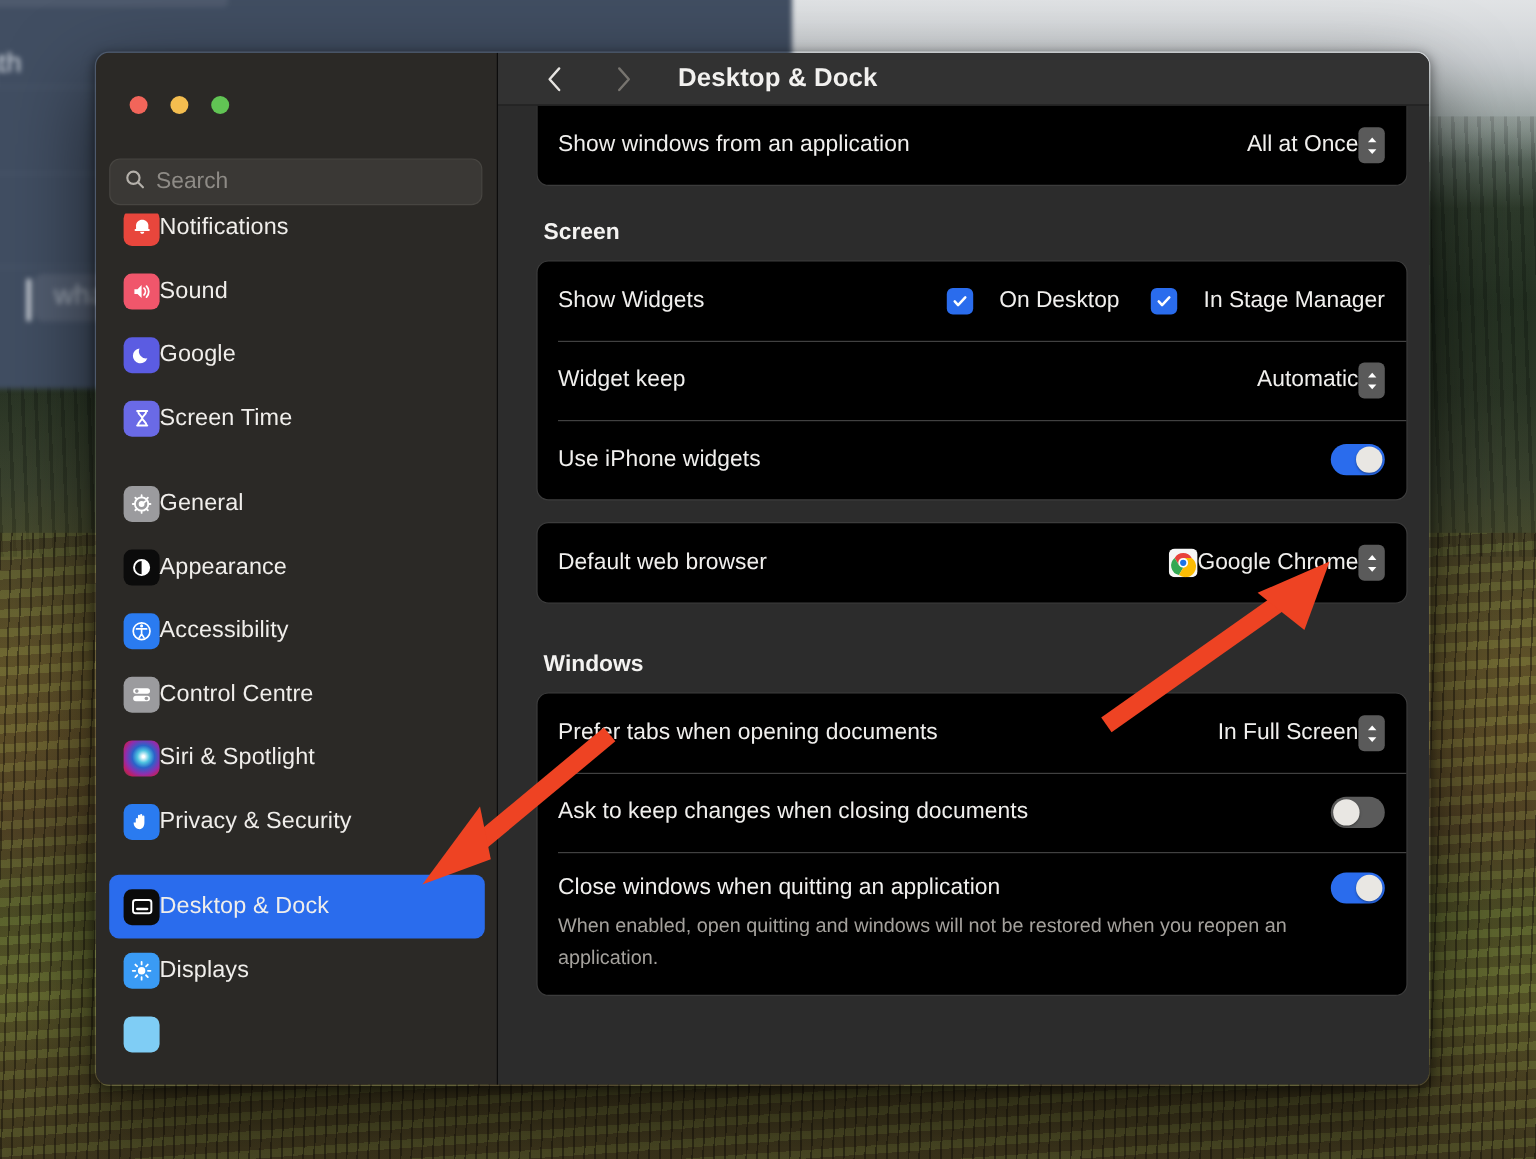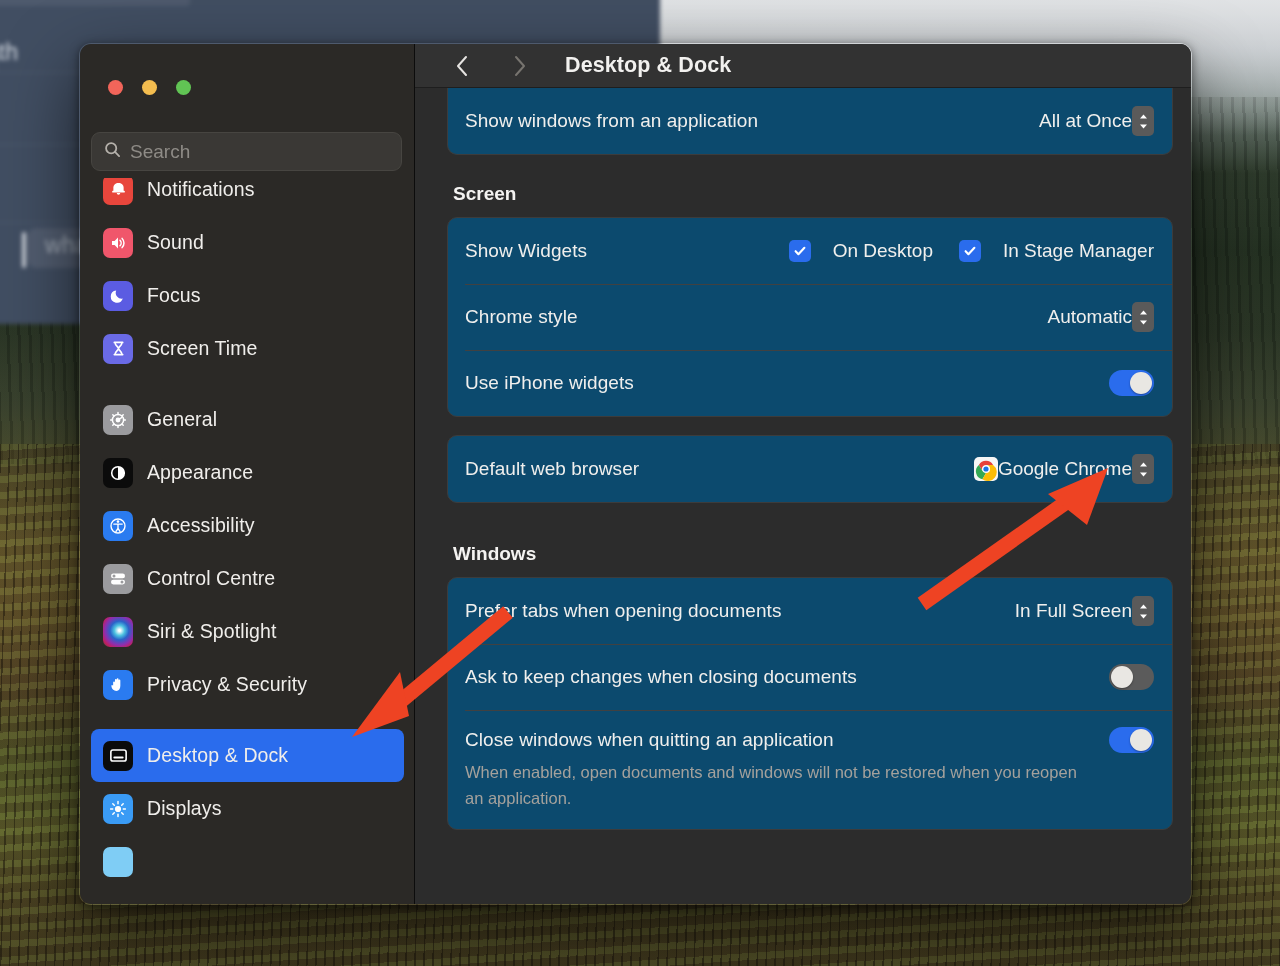--- a/index.html
+++ b/index.html
@@ -113,21 +113,21 @@
     flex: 1; background: transparent; border: 0; outline: none;
     color: #e8e6e3; font-size: 19px; font-family: "Liberation Sans", sans-serif;
   }
   .search-box input::placeholder { color: #8e8b86; }
 
   #side-list {
     position: absolute; left: 0; right: 0; top: 134px; bottom: 0;
     overflow: hidden;
   }
   .side-item {
-    display: flex; align-items: center; gap: 14px;
+    display: flex; align-items: center; 
     height: 53px; margin: 0 11px;
     padding: 0 12px;
     border-radius: 8px;
     cursor: default;
   }
   .side-item.selected { background: #2a6ced; }
   .side-item .ic {
     width: 30px; height: 30px; border-radius: 7px;
     flex: 0 0 30px;
     display: flex; align-items: center; justify-content: center;
@@ -164,21 +164,21 @@
     color: #f2f1ef; font-size: 21.5px; font-weight: 700; margin-left: 28px;
     letter-spacing: .1px;
   }
 
   #main-scroll {
     position: absolute; left: 0; right: 0; top: 44px; bottom: 0;
     padding: 0 18px 0 32px;
   }
 
   .group {
-    background: #0c4a6e;
+    background: #000000;
     border: 1px solid #3c3c3c;
     border-radius: 10px;
     margin-bottom: 8px;
   }
   .group.top-cut {
     border-top: none; border-top-left-radius: 0; border-top-right-radius: 0;
   }
   .row {
     display: flex; align-items: center; min-height: 66px;
     padding: 0 18px 0 17px;
@@ -307,21 +307,21 @@
         </span>
         <span class="lbl">Sound</span>
       </div>
 
       <div class="side-item">
         <span class="ic" style="background:#5b5ce2">
           <svg width="20" height="20" viewBox="0 0 20 20">
             <path d="M14.8 12.6A6 6 0 018.2 4.4a6.2 6.2 0 106.6 8.2z" fill="#fff"></path>
           </svg>
         </span>
-        <span class="lbl">Focus</span>
+        <span class="lbl">Google</span>
       </div>
 
       <div class="side-item">
         <span class="ic" style="background:#6a6ae6">
           <svg width="19" height="19" viewBox="0 0 20 20">
             <path d="M5.6 3.6h8.8M5.6 16.4h8.8" stroke="#fff" stroke-width="1.8" stroke-linecap="round"></path>
             <path d="M6.4 3.9c0 3 3.6 4.3 3.6 6.1 0 1.8-3.6 3.1-3.6 6.1M13.6 3.9c0 3-3.6 4.3-3.6 6.1 0 1.8 3.6 3.1 3.6 6.1" fill="none" stroke="#fff" stroke-width="1.7"></path>
           </svg>
         </span>
         <span class="lbl">Screen Time</span>
@@ -477,21 +477,21 @@
             <span class="cbox">
               <svg width="14" height="14" viewBox="0 0 14 14">
                 <path d="M2.6 7.2l2.8 3 6-6.4" fill="none" stroke="#fff" stroke-width="2.1" stroke-linecap="round" stroke-linejoin="round"></path>
               </svg>
             </span>
             <span class="cb-label">In Stage Manager</span>
           </span>
         </div>
 
         <div class="row">
-          <span class="label">Chrome style</span>
+          <span class="label">Widget keep</span>
           <span class="spacer"></span>
           <span class="value">
             <span>Automatic</span>
             <span class="stepper">
               <svg width="11" height="17" viewBox="0 0 11 17">
                 <path d="M5.5 1.6L9 5.6H2z" fill="#fff"></path>
                 <path d="M5.5 15.4L2 11.4h7z" fill="#fff"></path>
               </svg>
             </span>
           </span>
@@ -559,21 +559,21 @@
           </span>
         </div>
 
         <div class="row" style="min-height:60px; padding-bottom:0">
           <span class="label">Close windows when quitting an application</span>
           <span class="spacer"></span>
           <span class="toggle on">
             <span class="knob"></span>
           </span>
         </div>
-        <div class="help-text">When enabled, open documents and windows will not be restored when you reopen an application.</div>
+        <div class="help-text">When enabled, open quitting and windows will not be restored when you reopen an application.</div>
       </div>
 
     </div>
 
   </div>
 </div>
 
 <svg id="arrows" width="1280" height="966" viewBox="0 0 1280 966">
 
   <g>

